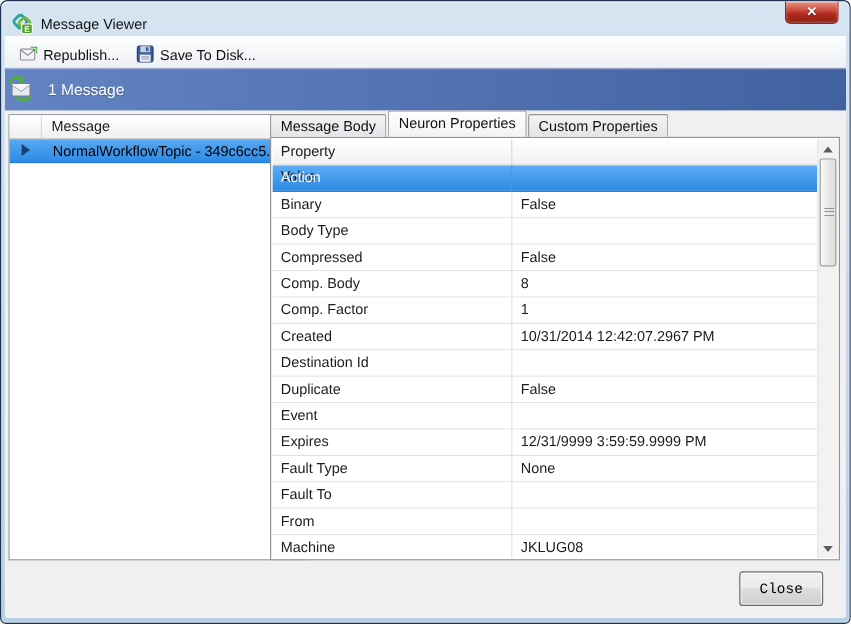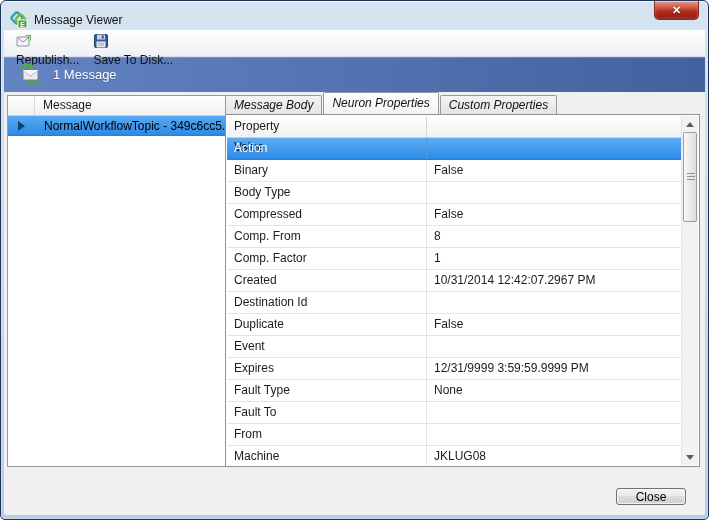--- a/index.html
+++ b/index.html
@@ -19,39 +19,39 @@
     border:1px solid #8e241a; border-top:none; border-radius:0 0 5px 5px;
     background:linear-gradient(#e5968a, #cf5a4a 35%, #b02a1c 60%, #8e1d12);
     box-shadow: inset 0 1px 0 rgba(255,255,255,.45), inset 0 0 3px rgba(255,255,255,.3);
     color:#fff; font-size:11px; font-weight:bold; text-align:center; line-height:18px;
     text-shadow:0 1px 1px rgba(0,0,0,.5); cursor:default;
   }
   
   .client { position:absolute; left:3px; right:3px; top:29px; bottom:4px; background:#f0f0f0; border-radius:0 0 2px 2px; overflow:hidden; }
   
   .toolbar { height:27px; background:linear-gradient(#fdfdfe,#eef1f5); border-bottom:1px solid #d9dee5; display:flex; align-items:center; padding-left:5px; }
-  .tool-btn { display:flex; align-items:flex-start; gap:4px; height:22px; padding:0 6px; font-size:12px; color:#111; border:1px solid transparent; border-radius:2px; background:transparent;flex-direction:column; }
-  
-  .banner { height:35px; background:linear-gradient(to right,#6383c3,#42619f); display:flex; align-items:center; padding-left:13px; box-shadow: inset 0 1px 0 rgba(255,255,255,.18); }
+  .tool-btn { display:flex; align-items:flex-end; gap:4px; height:22px; padding:0 6px; font-size:12px; color:#111; border:1px solid transparent; border-radius:2px; background:transparent; }
+  
+  .banner { height:35px; background:linear-gradient(to right,#6383c3,#42619f); display:flex; align-items:center; box-shadow: inset 0 1px 0 rgba(255,255,255,.18); }
   .banner .btext { color:#fff; font-size:13px; margin-left:9px; text-shadow:0 1px 1px rgba(0,0,0,.25); }
   
   .main { position:absolute; left:0; right:0; top:63px; bottom:0; }
   
   .left-panel { position:absolute; left:3px; top:2px; width:248px; height:372px; background:#fff; border:1px solid #979ca2; }
   .list-header { display:flex; height:20px; background:linear-gradient(#ffffff,#f0f0f0); border-bottom:1px solid #cdcdcd; font-size:12px; color:#1a1a1a; }
   .icon-col { width:27px; border-right:1px solid #dcdcdc; }
   .msg-col { flex:1; padding-left:8px; line-height:19px; }
   .list-item { display:flex; height:20px; align-items:center; background:linear-gradient(#58a9f3,#2c8ae5); border-bottom:1px solid #2a7fd2; }
   .list-item .arrow { width:27px; text-align:center; }
   .list-item .arrow span { display:inline-block; width:0; height:0; border-style:solid; border-width:5px 0 5px 7px; border-color:transparent transparent transparent #173f70; }
   .list-item .ilabel { flex:1; font-size:12px; color:#000; white-space:nowrap; overflow:hidden; padding-left:9px; padding-right:4px; }
   
   .right-panel { position:absolute; left:221px; right:5px; top:0; height:374px; }
   .tabs { position:absolute; left:0; top:0; right:0; height:21px; display:flex; align-items:flex-end; padding-left:0; z-index:2; }
-  .tab { height:19px; line-height:18px; padding:0 8px; font-size:12px; color:#111; background:linear-gradient(#f3f4f5,#e2e4e7); border:1px solid #9a9a9a; border-bottom:none; border-radius:2px 2px 0 0; margin-right:1px; position:relative;font-style:italic; }
+  .tab { height:19px; line-height:18px; padding:0 8px; font-size:12px; color:#111; background:linear-gradient(#f3f4f5,#e2e4e7); border:1px solid #9a9a9a; border-bottom:none; border-radius:2px 2px 0 0; margin-right:1px; position:relative; }
   .tab.active { height:22px; line-height:21px; background:linear-gradient(#fefefe,#f2f3f4); z-index:3; margin-top:-2px; }
   
   .prop-panel { position:absolute; left:0; right:0; top:21px; bottom:0; background:#fff; border:1px solid #8f9396; z-index:1; }
   .grid-area { position:absolute; left:1px; top:1px; bottom:1px; right:18px; overflow:hidden; }
   .grid-head { display:flex; height:22px; background:linear-gradient(#ffffff,#f1f1f1); border-bottom:1px solid #cfcfcf; font-size:12px; color:#1a1a1a;flex-direction:column; }
   .hcell { line-height:21px; }
   .hcell.prop { width:200px; padding-left:7px; border-right:1px solid #d7d7d7; }
   .hcell.val { flex:1; padding-left:7px; }
   .trow { display:flex; height:22px; border-bottom:1px solid #e3e3e3; font-size:12px; color:#1c1c1c; background:#fff; }
   .trow .cell { line-height:21px; white-space:nowrap; overflow:hidden; }
@@ -62,24 +62,24 @@
   
   .scrollbar { position:absolute; top:1px; right:1px; bottom:1px; width:17px; background:#f2f2f2; border-left:1px solid #e6e6e6; }
   .sb-btn { position:absolute; left:0; width:16px; height:16px; display:flex; align-items:center; justify-content:center; }
   .sb-up { top:0; } .sb-down { bottom:0; }
   .tri-up { width:0; height:0; border-left:4px solid transparent; border-right:4px solid transparent; border-bottom:5px solid #5a5e61; }
   .tri-down { width:0; height:0; border-left:4px solid transparent; border-right:4px solid transparent; border-top:5px solid #5a5e61; }
   .sb-thumb { position:absolute; left:1px; top:16px; width:14px; height:90px; background:linear-gradient(to right,#f8f8f8,#dcdcdc); border:1px solid #9d9d9d; border-radius:2px; }
   .sb-grip { position:absolute; left:3px; top:50%; margin-top:-4px; width:8px; height:8px;
     background:repeating-linear-gradient(to bottom,#8f8f8f 0 1px, transparent 1px 3px); }
   
-  .close-btn { position:absolute; right:19px; bottom:10px; width:70px; height:17px; font-size:12px; color:#000;
+  .close-btn { position:absolute; right:19px; bottom:10px; width:70px; height:29px; font-size:12px; color:#000;
     border:1px solid #707070; border-radius:3px;
     background:linear-gradient(#f2f2f2,#ebebeb 45%,#dddddd 50%,#cfcfcf);
-    box-shadow: inset 0 0 0 1px rgba(255,255,255,.7); font-family:Liberation Sans, sans-serif; }
+    box-shadow: inset 0 0 0 1px rgba(255,255,255,.7); font-family:Liberation Mono, monospace; }
   .icon { flex:0 0 auto; }
 </style>
 </head>
 <body>
 
 <div class="window">
 
   <div class="titlebar">
     <svg class="icon" width="18" height="18" viewBox="0 0 18 18">
       <rect x="2.5" y="2.5" width="9" height="9" rx="2.5" transform="rotate(45 7 7)" fill="none" stroke="#2fa3a0" stroke-width="2.4"></rect>
@@ -170,21 +170,21 @@
                 </div>
                 <div class="trow">
                   <div class="cell prop">Body Type</div>
                   <div class="cell val"></div>
                 </div>
                 <div class="trow">
                   <div class="cell prop">Compressed</div>
                   <div class="cell val">False</div>
                 </div>
                 <div class="trow">
-                  <div class="cell prop">Comp. From</div>
+                  <div class="cell prop">Comp. Body</div>
                   <div class="cell val">8</div>
                 </div>
                 <div class="trow">
                   <div class="cell prop">Comp. Factor</div>
                   <div class="cell val">1</div>
                 </div>
                 <div class="trow">
                   <div class="cell prop">Created</div>
                   <div class="cell val">10/31/2014 12:42:07.2967 PM</div>
                 </div>

